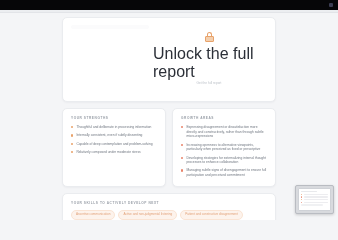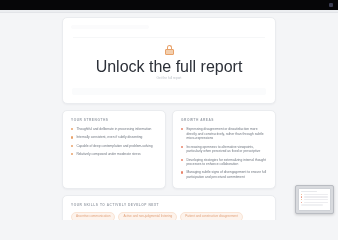--- a/index.html
+++ b/index.html
@@ -69,21 +69,20 @@
     border-radius: 5px;
     box-shadow: 0 1px 2px rgba(20,24,40,0.04);
   }
 
   
   .hero {
     padding: 7px 8px 8px 8px;
     margin-bottom: 6px;
     min-height: 63px;
     display: flex;
-    flex-direction: column;
     justify-content: flex-end;
   }
   .hero-title-skel {
     height: 4px;
     width: 78px;
     border-radius: 2px;
     background: #fbfbfc;
     margin-bottom: 8px;
   }
   .hero-rule {

